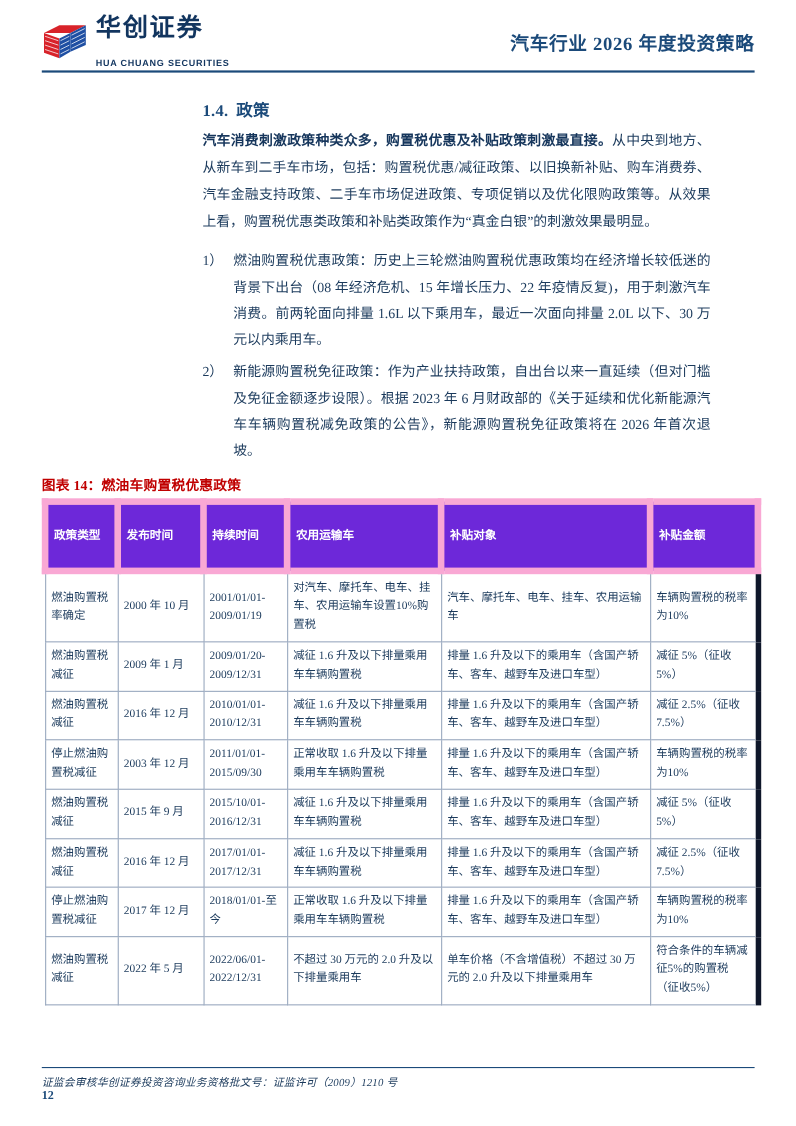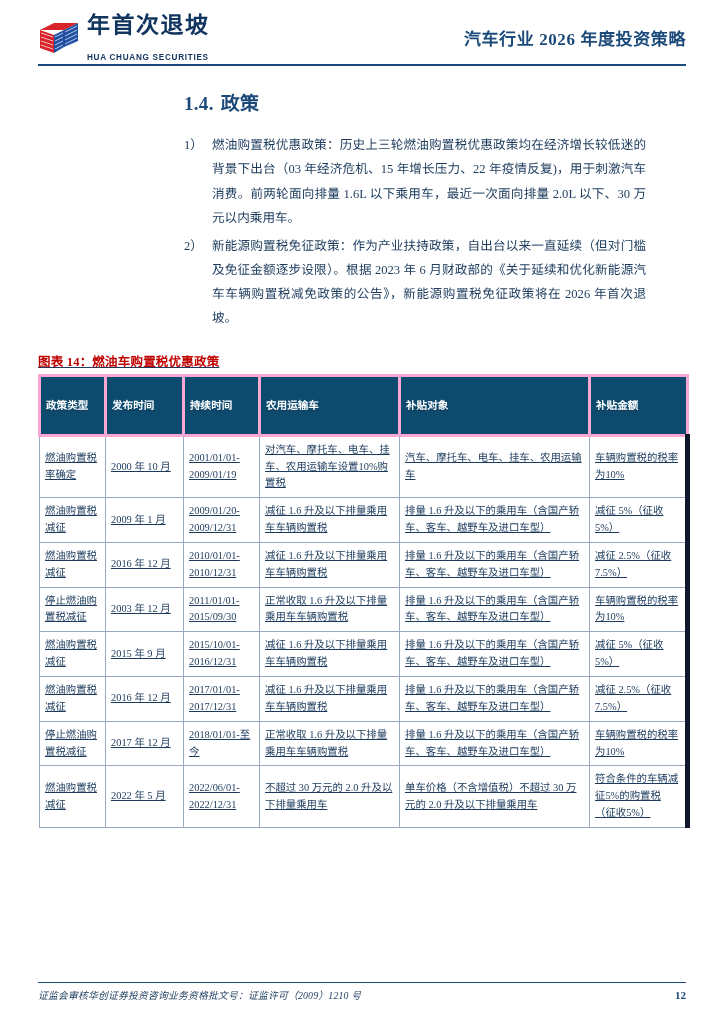--- a/index.html
+++ b/index.html
@@ -87,21 +87,21 @@
     text-align: justify;
     color: #1b3a5c;
     margin: 0;
     padding: 0 40px 0 146px;
     text-indent: 0;
   }
   .para-intro {
     padding: 16px 40px 0 146px;
   }
   .sec-head {
-    font-size: 19px;
+    font-size: 15px;
     font-weight: bold;
     color: #1b4a7a;
     padding: 22px 0 6px 146px;
     letter-spacing: 0.3px;
   }
   .sec-head .num { margin-right: 7px; }
   .para b, .strong {
     font-weight: bold;
     color: #16365c;
   }
@@ -118,44 +118,43 @@
   }
   .numitem + .numitem { margin-top: 4px; }
   .numitem .marker {
     flex: 0 0 auto;
     width: 28px;
   }
   .numitem .itxt { flex: 1 1 auto; }
 
   
   .figure {
-    margin-top: 20px;
-    text-decoration: underline;
+    margin-top: 8px;
   }
   .fig-title {
     font-size: 12.5px;
     font-weight: bold;
     color: #c00000;
     margin-bottom: 4px;
     letter-spacing: 0.2px;
   }
   table.policy {
     border-collapse: collapse;
     width: 648px;
     table-layout: fixed;
     font-size: 10.4px;
     line-height: 1.62;
   }
   table.policy th {
-    background: #0c4a6e;
+    background: #6d28d9;
     color: #ffffff;
     font-weight: bold;
     text-align: left;
     padding: 20px 5px;
-    border: 3px solid #f9a8d4;
+    border: 6px solid #f9a8d4;
     vertical-align: middle;
     font-size: 10.6px;
   }
   table.policy td {
     border: 1px solid #9aa9bf;
     border-left: none;
     border-right: none;
     padding: 5px 5px;
     vertical-align: middle;
     color: #1b3a5c;
@@ -184,20 +183,21 @@
     height: 1.4px;
     background: #1b4a7a;
     margin-bottom: 5px;
   }
   .ftr-row {
     display: flex;
     justify-content: space-between;
     align-items: baseline;
     font-size: 9.8px;
     color: #1b3a5c;
+    flex-direction: column;
   }
   .ftr-left { font-style: italic; letter-spacing: 0.2px; }
   .ftr-page { font-size: 11px; font-weight: bold; color: #1b4a7a; }
 </style>
 </head>
 <body>
 
 <div class="page">
 
   <div class="hdr">
@@ -220,40 +220,41 @@
               <line x1="17" y1="28" x2="25" y2="24"></line>
               <line x1="27" y1="11" x2="39" y2="5"></line>
               <line x1="27" y1="15" x2="39" y2="9"></line>
               <line x1="27" y1="19" x2="39" y2="13"></line>
               <line x1="27" y1="23" x2="39" y2="17"></line>
             </g>
           </g>
         </svg>
       </span>
       <span class="brand-text">
-        <span class="brand-cn">年首次退坡</span>
+        <span class="brand-cn">华创证券</span>
         <span class="brand-en">HUA CHUANG SECURITIES</span>
       </span>
     </div>
     <div class="hdr-title">汽车行业 2026 年度投资策略</div>
   </div>
   <div class="hdr-rule"></div>
 
   <div class="content">
 
 
     <div class="sec-head">
       <span class="num">1.4.</span><span>政策</span>
     </div>
 
+    <p class="para"><b class="strong">汽车消费刺激政策种类众多，购置税优惠及补贴政策刺激最直接。</b><span>从中央到地方、从新车到二手车市场，包括：购置税优惠/减征政策、以旧换新补贴、购车消费券、汽车金融支持政策、二手车市场促进政策、专项促销以及优化限购政策等。从效果上看，购置税优惠类政策和补贴类政策作为“真金白银”的刺激效果最明显。</span></p>
 
     <div class="numlist">
       <div class="numitem">
         <span class="marker">1）</span>
-        <span class="itxt">燃油购置税优惠政策：历史上三轮燃油购置税优惠政策均在经济增长较低迷的背景下出台（03 年经济危机、15 年增长压力、22 年疫情反复)，用于刺激汽车消费。前两轮面向排量 1.6L 以下乘用车，最近一次面向排量 2.0L 以下、30 万元以内乘用车。</span>
+        <span class="itxt">燃油购置税优惠政策：历史上三轮燃油购置税优惠政策均在经济增长较低迷的背景下出台（08 年经济危机、15 年增长压力、22 年疫情反复)，用于刺激汽车消费。前两轮面向排量 1.6L 以下乘用车，最近一次面向排量 2.0L 以下、30 万元以内乘用车。</span>
       </div>
       <div class="numitem">
         <span class="marker">2）</span>
         <span class="itxt">新能源购置税免征政策：作为产业扶持政策，自出台以来一直延续（但对门槛及免征金额逐步设限）。根据 2023 年 6 月财政部的《关于延续和优化新能源汽车车辆购置税减免政策的公告》，新能源购置税免征政策将在 2026 年首次退坡。</span>
       </div>
     </div>
 
     <div class="figure">
       <div class="fig-title">
         <span>图表 14：</span><span>燃油车购置税优惠政策</span>

